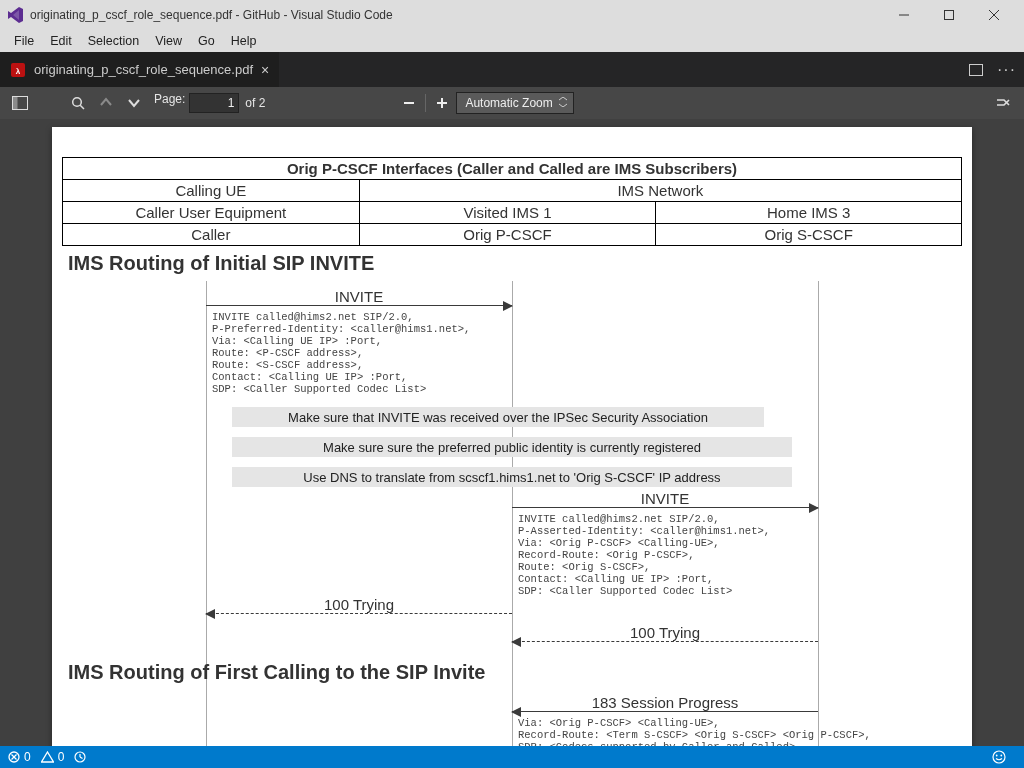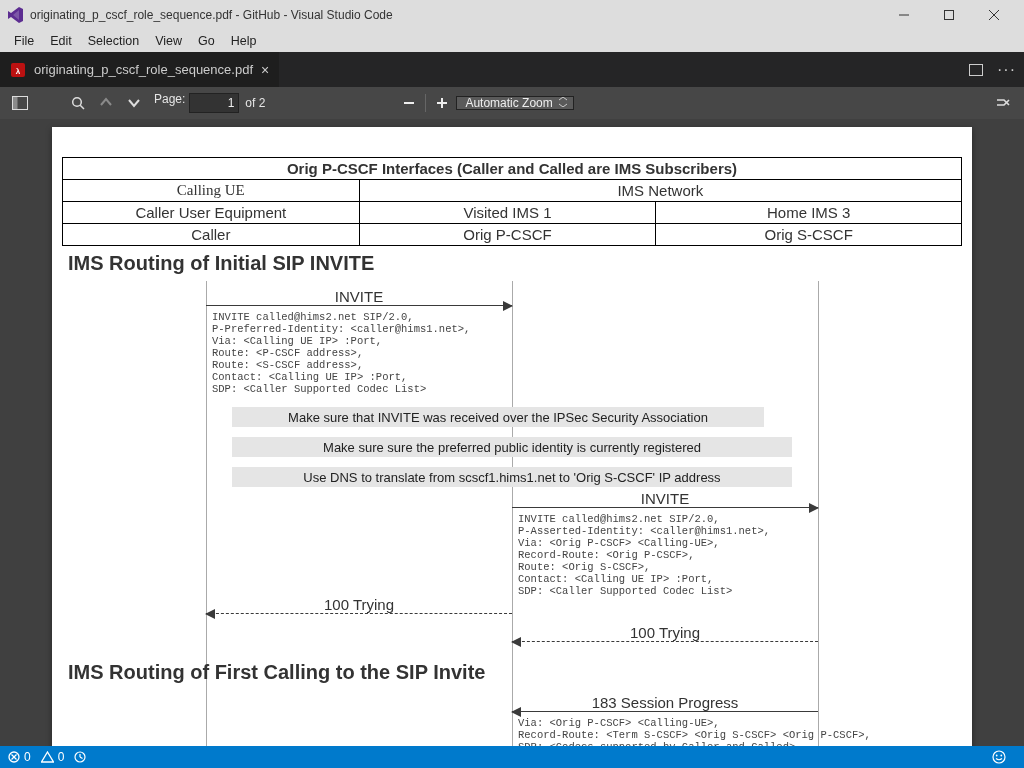--- a/index.html
+++ b/index.html
@@ -19,34 +19,34 @@
   .tab .pdf-icon { width: 16px; height: 16px; display: flex; align-items: center; justify-content: center; }
   .tab .close { color: #ccc; font-size: 14px; }
   .tabbar .spacer { flex: 1; }
   .tabbar .rightctl { display: flex; align-items: center; padding: 0 8px; gap: 14px; color: #ccc; }
   .tabbar .rightctl .sq { width: 14px; height: 12px; border: 1px solid #ccc; }
   .tabbar .rightctl .dots { font-size: 16px; letter-spacing: 1px; }
   
   .pdfbar { height: 32px; background: #474747; display: flex; align-items: center; color: #e6e6e6; font-size: 12px; padding: 0 6px; }
   .pdfbar .tool { width: 28px; height: 28px; display: flex; align-items: center; justify-content: center; }
   .pdfbar input.pagein { width: 50px; height: 20px; background: #333; border: 1px solid #222; color: #eee; text-align: right; padding: 0 4px; font-size: 12px; }
-  .pdfbar .zoomsel { background: #5a5a5a; border: 1px solid #222; color: #eee; height: 14px; padding: 0 20px 0 8px; display: flex; align-items: center; position: relative; font-size: 12px; min-width: 110px; }
+  .pdfbar .zoomsel { background: #5a5a5a; border: 1px solid #222; color: #eee; height: 22px; padding: 0 20px 0 8px; display: flex; align-items: center; position: relative; font-size: 12px; min-width: 110px; }
   .pdfbar .zoomsel .caret { position: absolute; right: 6px; top: 50%; transform: translateY(-50%); }
   .pdfbar .gap { width: 30px; }
   .pdfbar .gap2 { width: 130px; }
   .pdfbar .flex { flex: 1; }
   
   .workbench { flex: 1; display: flex; flex-direction: column; background: #2a2a2a; overflow: hidden; }
   .pdfview { flex: 1; background: #404040; overflow: auto; position: relative; }
   .page { width: 920px; margin: 8px auto 30px auto; background: #fff; box-shadow: 0 2px 6px rgba(0,0,0,.4); padding: 30px 10px 40px 10px; }
   
   table.hdr { width: 100%; border-collapse: collapse; font-family: Arial, sans-serif; font-size: 15px; }
   table.hdr th, table.hdr td { border: 1.2px solid #000; padding: 2px 6px; text-align: center; }
   table.hdr th.title { text-align: center; font-weight: bold; background: #fff; }
-  table.hdr td.callinglab { text-align: center; font-family: Liberation Serif, serif; }
+  table.hdr td.callinglab { text-align: center; }
   .sect { font-family: Arial, sans-serif; font-size: 20px; font-weight: bold; margin: 6px 0 6px 0; padding-left:6px; }
   
   .seq { position: relative; height: 500px; width: 100%; margin-top: 4px; }
   .lifeline { position: absolute; top: 0; bottom: 0; width: 0; border-left: 1px solid #aaa; }
   .arrow { position: absolute; height: 0; }
   .arrow.solid { border-top: 1.4px solid #3a3a3a; }
   .arrow.dashed { border-top: 1.5px dashed #3a3a3a; }
   .arrowhead { position: absolute; width: 0; height: 0; border-top: 5px solid transparent; border-bottom: 5px solid transparent; }
   .arrowhead.right { border-left: 10px solid #3a3a3a; right: -1px; top: -5px; }
   .arrowhead.left  { border-right: 10px solid #3a3a3a; left: -1px; top: -5px; }

